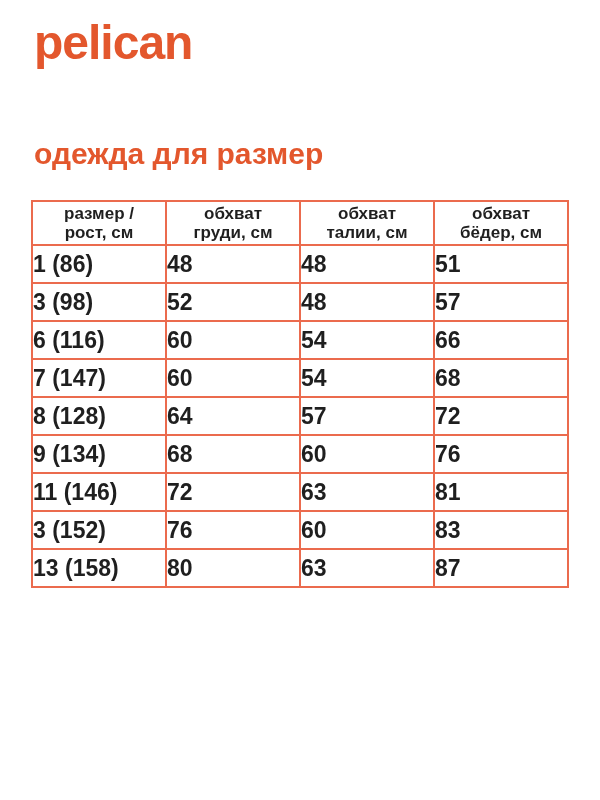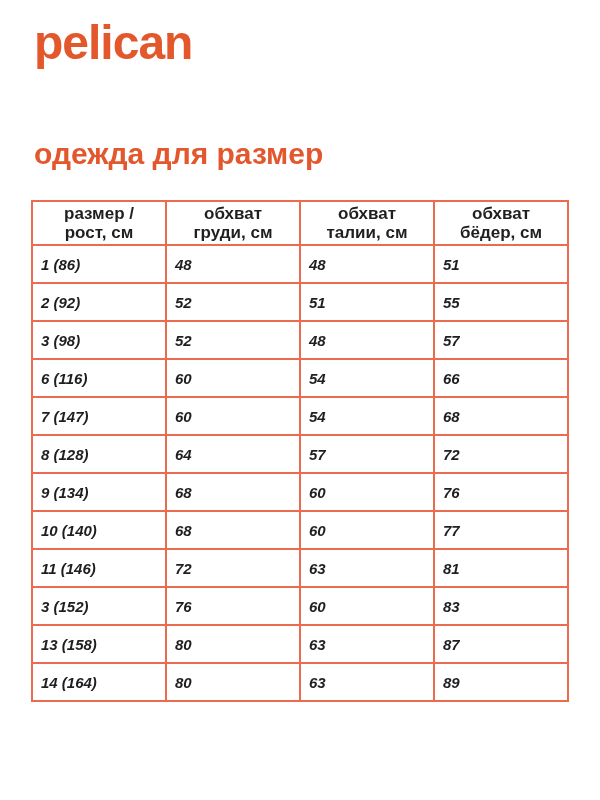--- a/index.html
+++ b/index.html
@@ -46,23 +46,22 @@
   }
   table.size-table th{
     height:44px;
     font-size:17px;
     line-height:19px;
     white-space:pre-line;
     padding:2px 0;
   }
   table.size-table td{
     height:38px;
-    font-size:15px;
-    padding:8px;
-    font-style:italic;
+    font-size:23px;
+    padding:0;
   }
 </style>
 </head>
 <body>
 
 <div class="page">
 
   <div class="logo">pelican</div>
 
   <h1 class="title">одежда для размер</h1>
@@ -81,26 +80,20 @@
       </tr>
     </thead>
     <tbody>
         <tr>
           <td>1 (86)</td>
           <td>48</td>
           <td>48</td>
           <td>51</td>
         </tr>
         <tr>
-          <td>2 (92)</td>
-          <td>52</td>
-          <td>51</td>
-          <td>55</td>
-        </tr>
-        <tr>
           <td>3 (98)</td>
           <td>52</td>
           <td>48</td>
           <td>57</td>
         </tr>
         <tr>
           <td>6 (116)</td>
           <td>60</td>
           <td>54</td>
           <td>66</td>
@@ -117,45 +110,33 @@
           <td>57</td>
           <td>72</td>
         </tr>
         <tr>
           <td>9 (134)</td>
           <td>68</td>
           <td>60</td>
           <td>76</td>
         </tr>
         <tr>
-          <td>10 (140)</td>
-          <td>68</td>
-          <td>60</td>
-          <td>77</td>
-        </tr>
-        <tr>
           <td>11 (146)</td>
           <td>72</td>
           <td>63</td>
           <td>81</td>
         </tr>
         <tr>
           <td>3 (152)</td>
           <td>76</td>
           <td>60</td>
           <td>83</td>
         </tr>
         <tr>
           <td>13 (158)</td>
           <td>80</td>
           <td>63</td>
           <td>87</td>
         </tr>
-        <tr>
-          <td>14 (164)</td>
-          <td>80</td>
-          <td>63</td>
-          <td>89</td>
-        </tr>
       </tbody>
   </table>
 
 </div>
 
 </body></html>

